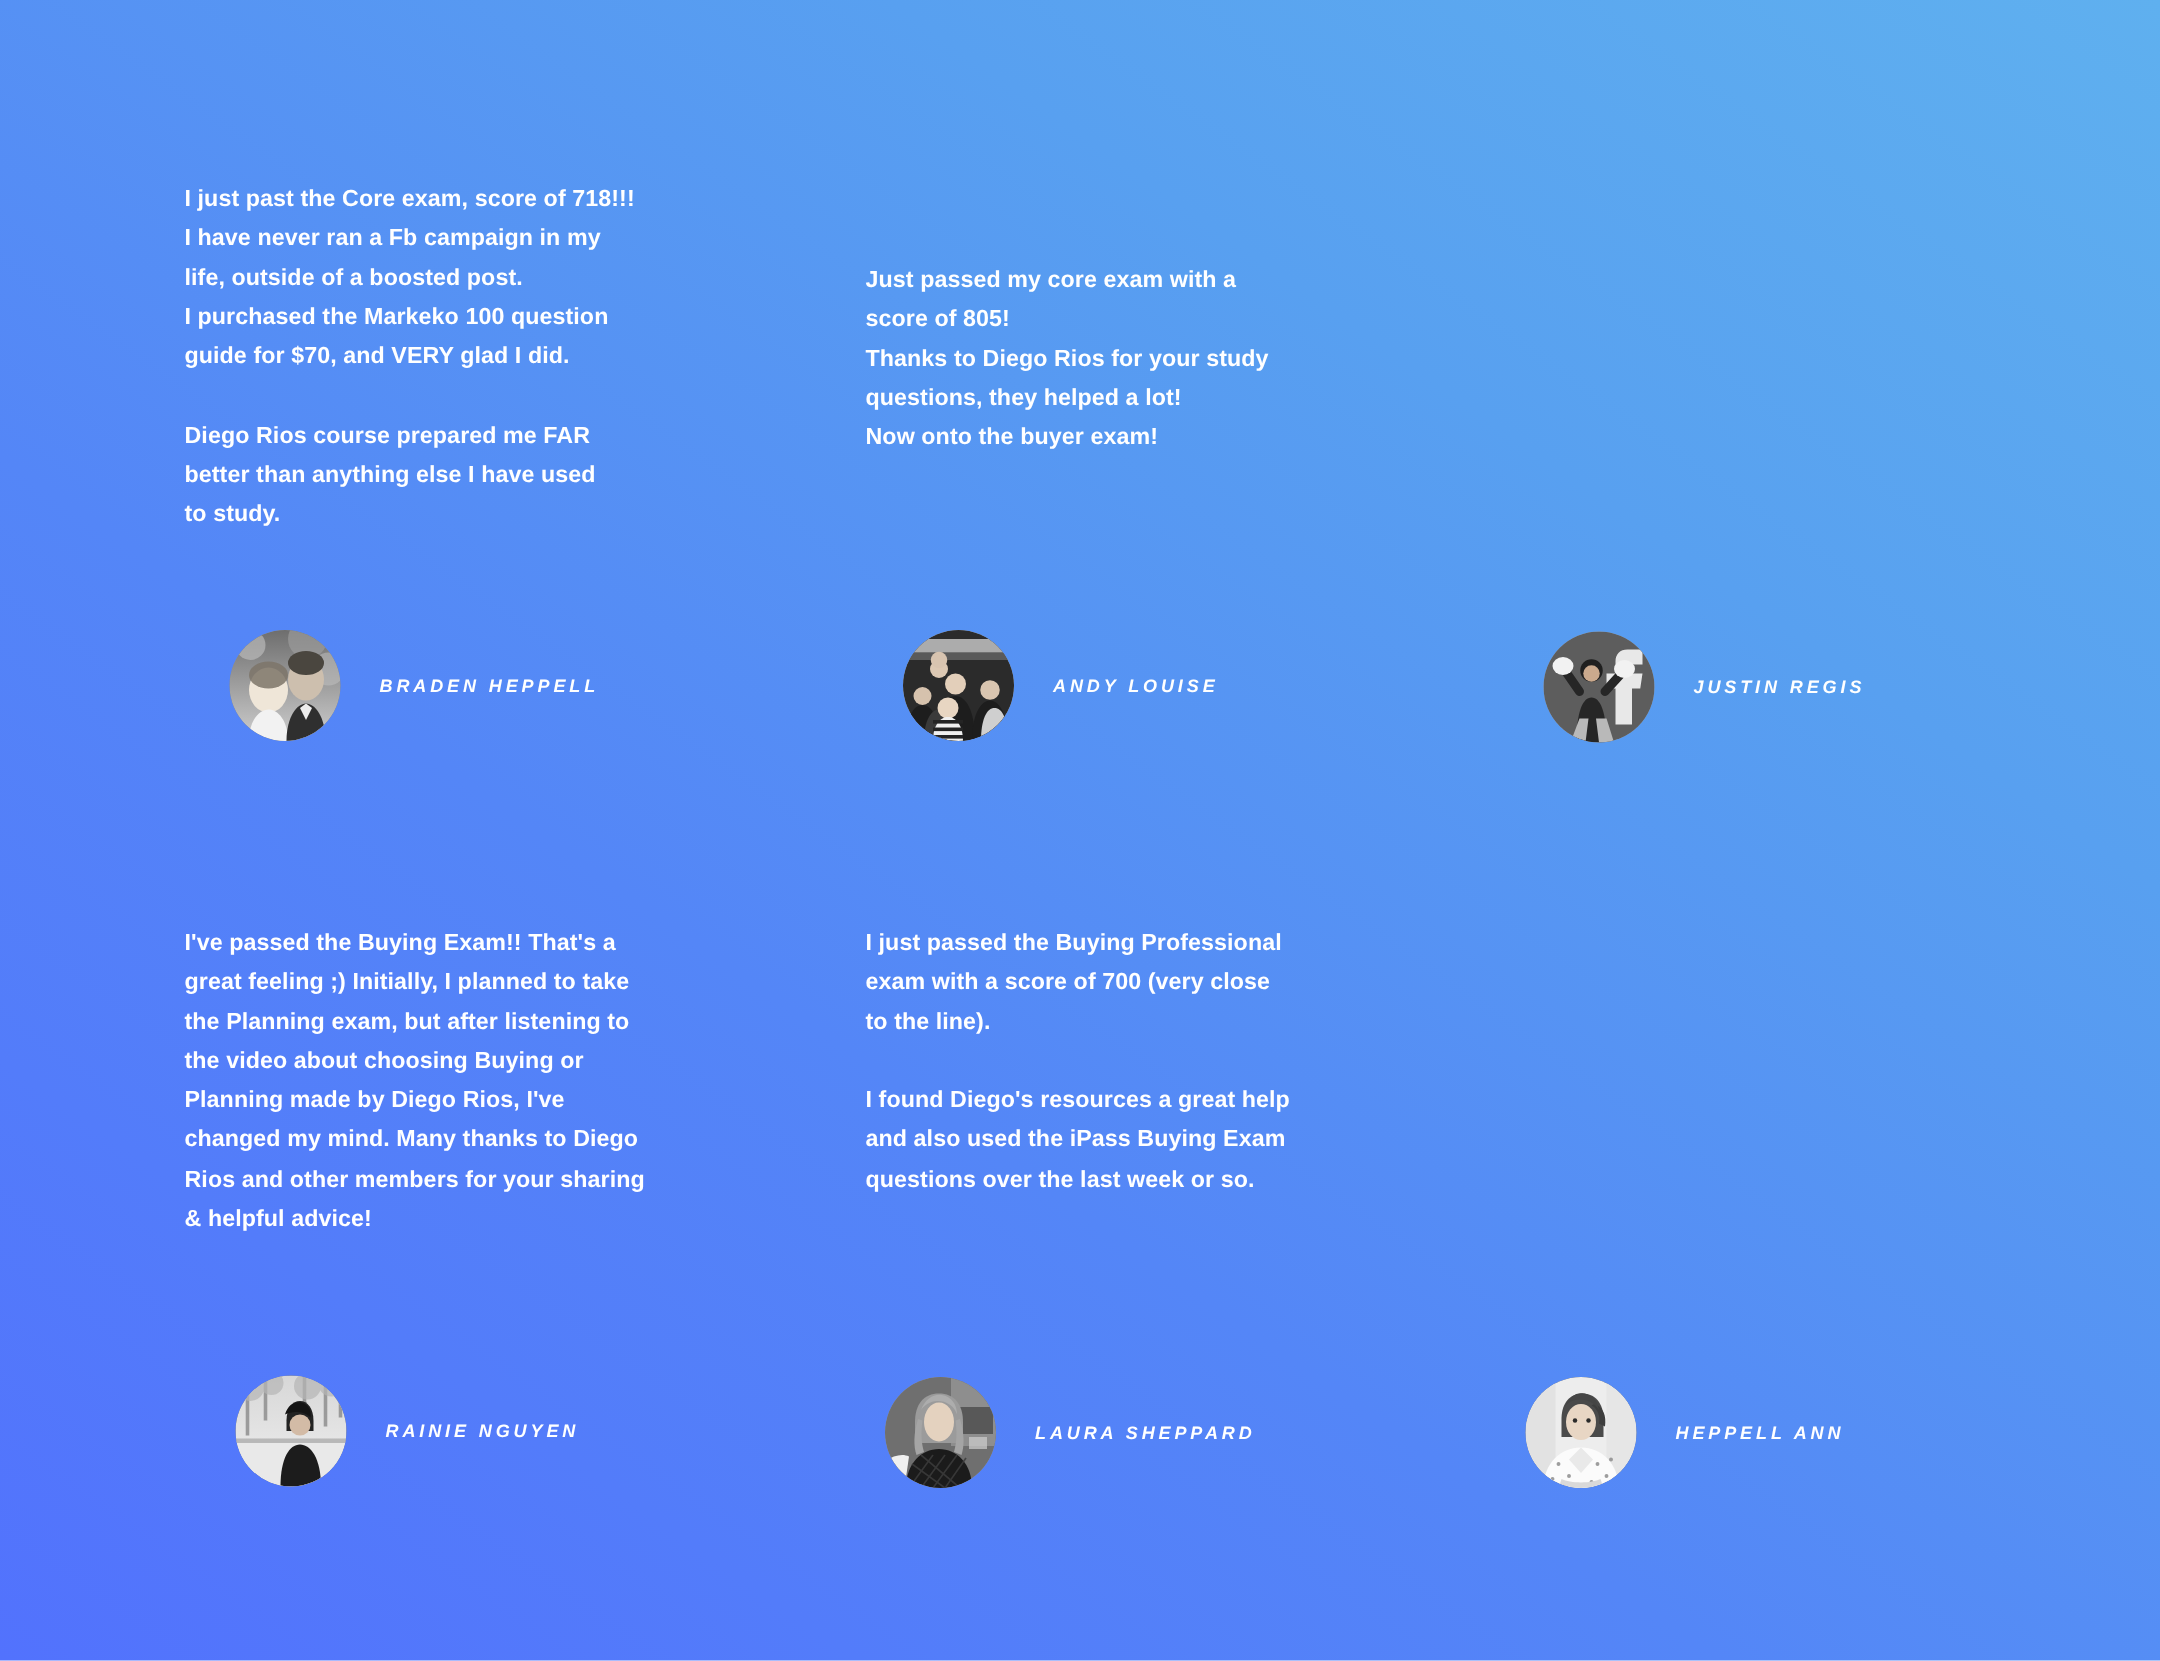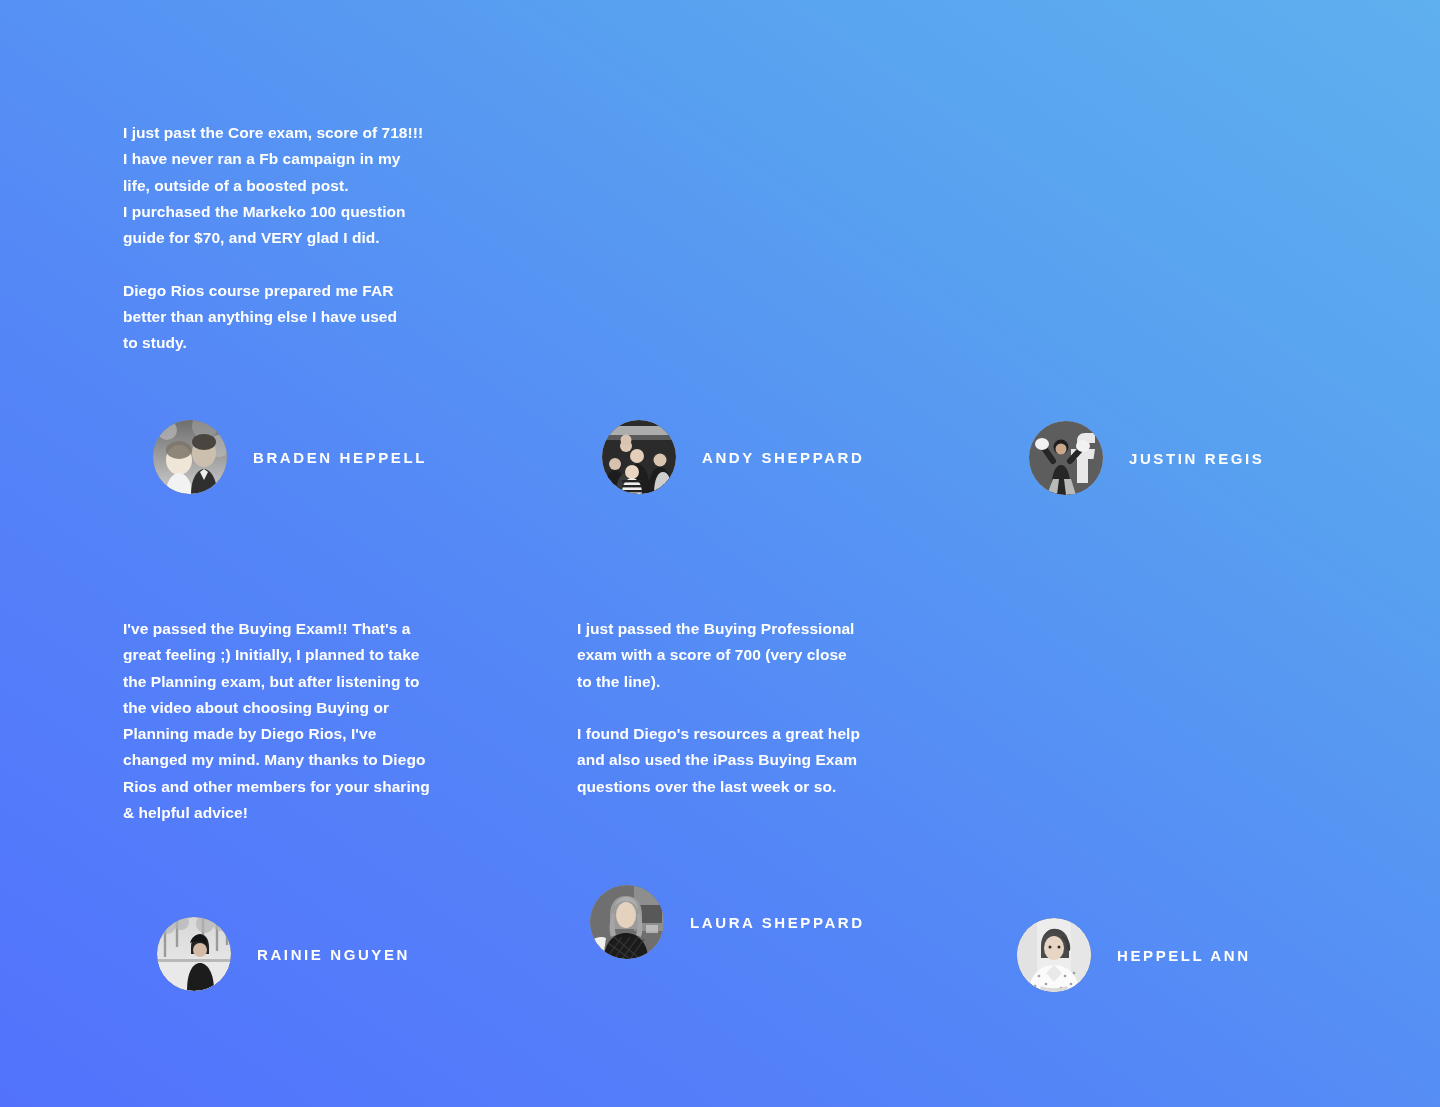--- a/index.html
+++ b/index.html
@@ -39,25 +39,26 @@
     width:74px; height:74px;
     border-radius:50%;
     overflow:hidden;
     flex:0 0 auto;
     position:relative;
     background:#8d8d8d;
   }
   .avatar svg { display:block; width:100%; height:100%; }
   .author-name {
     color:#ffffff;
-    font-size:15px;
+    font-size:12px;
     font-weight:bold;
     letter-spacing:2.6px;
     margin-left:26px;
     white-space:nowrap;
+    font-style:italic;
   }
 </style>
 </head>
 <body>
 
 <div class="grid">
 
   <div class="cell" style="left:123px; top:120px; width:330px;">
     <div class="quote">I just past the Core exam, score of 718!!!
 I have never ran a Fb campaign in my
@@ -92,20 +93,27 @@
           <path d="M38 74c0-16 7-25 13-25s13 9 13 25z" fill="#2f2f2f"></path>
           <path d="M47 52l4 8 4-8 -4-3z" fill="#ededed"></path>
           <ellipse cx="26" cy="30" rx="13" ry="9" fill="#7d7468" opacity=".85"></ellipse>
           <ellipse cx="51" cy="22" rx="12" ry="8" fill="#4a463f"></ellipse>
         </g>
       </svg>
     </div>
     <div class="author-name">BRADEN HEPPELL</div>
   </div>
 
+  <div class="cell" style="left:577px; top:174px; width:310px;">
+    <div class="quote">Just passed my core exam with a
+score of 805!
+Thanks to Diego Rios for your study
+questions, they helped a lot!
+Now onto the buyer exam!</div>
+  </div>
   <div class="author" style="left:602px; top:420px;">
     <div class="avatar">
       <svg viewBox="0 0 74 74" aria-hidden="true">
         <defs>
             <clipPath id="c2">
               <circle cx="37" cy="37" r="37"></circle>
             </clipPath>
           </defs>
         <g clip-path="url(#c2)">
           <rect width="74" height="74" fill="#2b2b2b"></rect>
@@ -126,21 +134,21 @@
           <g fill="#242424">
             <rect x="20" y="60" width="20" height="2.4"></rect>
             <rect x="20" y="65" width="20" height="2.4"></rect>
             <rect x="20" y="70" width="20" height="2.4"></rect>
           </g>
           <path d="M52 74c0-15 4-22 9-22s9 7 9 22z" fill="#cfcfcf"></path>
           <circle cx="24" cy="20" r="5.5" fill="#d8c4b0"></circle>
         </g>
       </svg>
     </div>
-    <div class="author-name">ANDY SHEPPARD</div>
+    <div class="author-name">ANDY LOUISE</div>
   </div>
 
   <div class="author" style="left:1029px; top:421px;">
     <div class="avatar">
       <svg viewBox="0 0 74 74" aria-hidden="true">
         <defs>
             <clipPath id="c3">
               <circle cx="37" cy="37" r="37"></circle>
             </clipPath>
           </defs>
@@ -213,21 +221,21 @@
 
   <div class="cell" style="left:577px; top:616px; width:300px;">
     <div class="quote">I just passed the Buying Professional
 exam with a score of 700 (very close
 to the line).
 
 I found Diego's resources a great help
 and also used the iPass Buying Exam
 questions over the last week or so.</div>
   </div>
-  <div class="author" style="left:590px; top:885px;">
+  <div class="author" style="left:590px; top:918px;">
     <div class="avatar">
       <svg viewBox="0 0 74 74" aria-hidden="true">
         <defs>
             <clipPath id="c5">
               <circle cx="37" cy="37" r="37"></circle>
             </clipPath>
           </defs>
         <g clip-path="url(#c5)">
           <rect width="74" height="74" fill="#6f6f6f"></rect>
           <rect x="44" y="0" width="30" height="46" fill="#8e8e8e"></rect>

